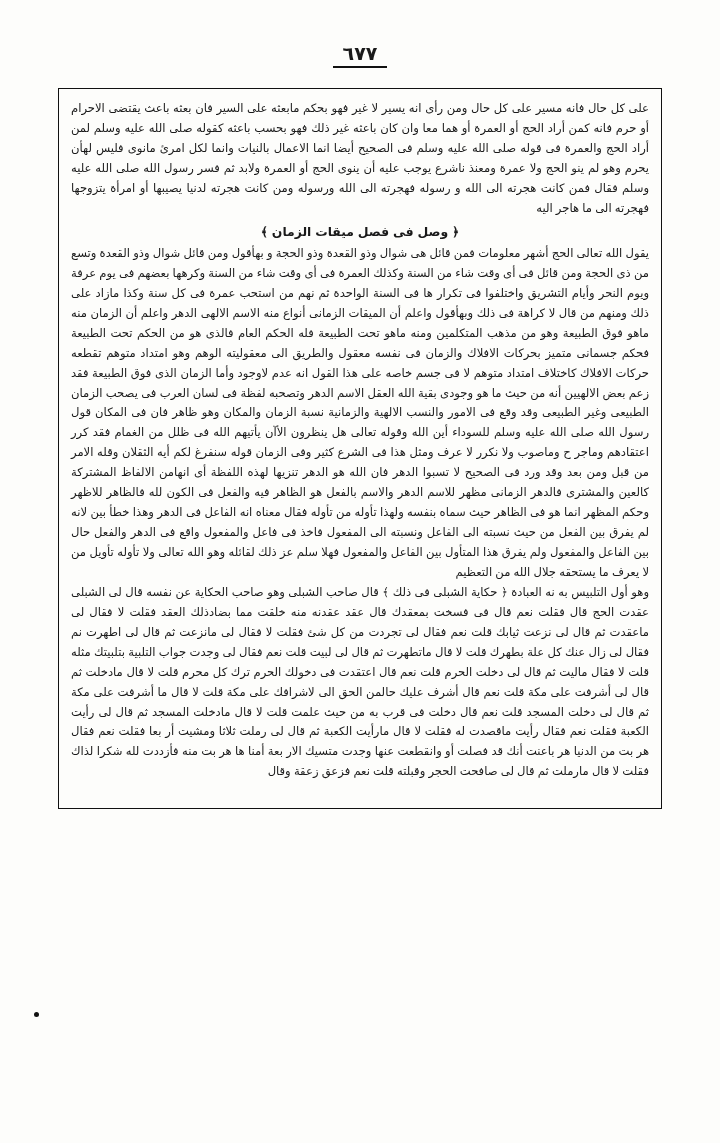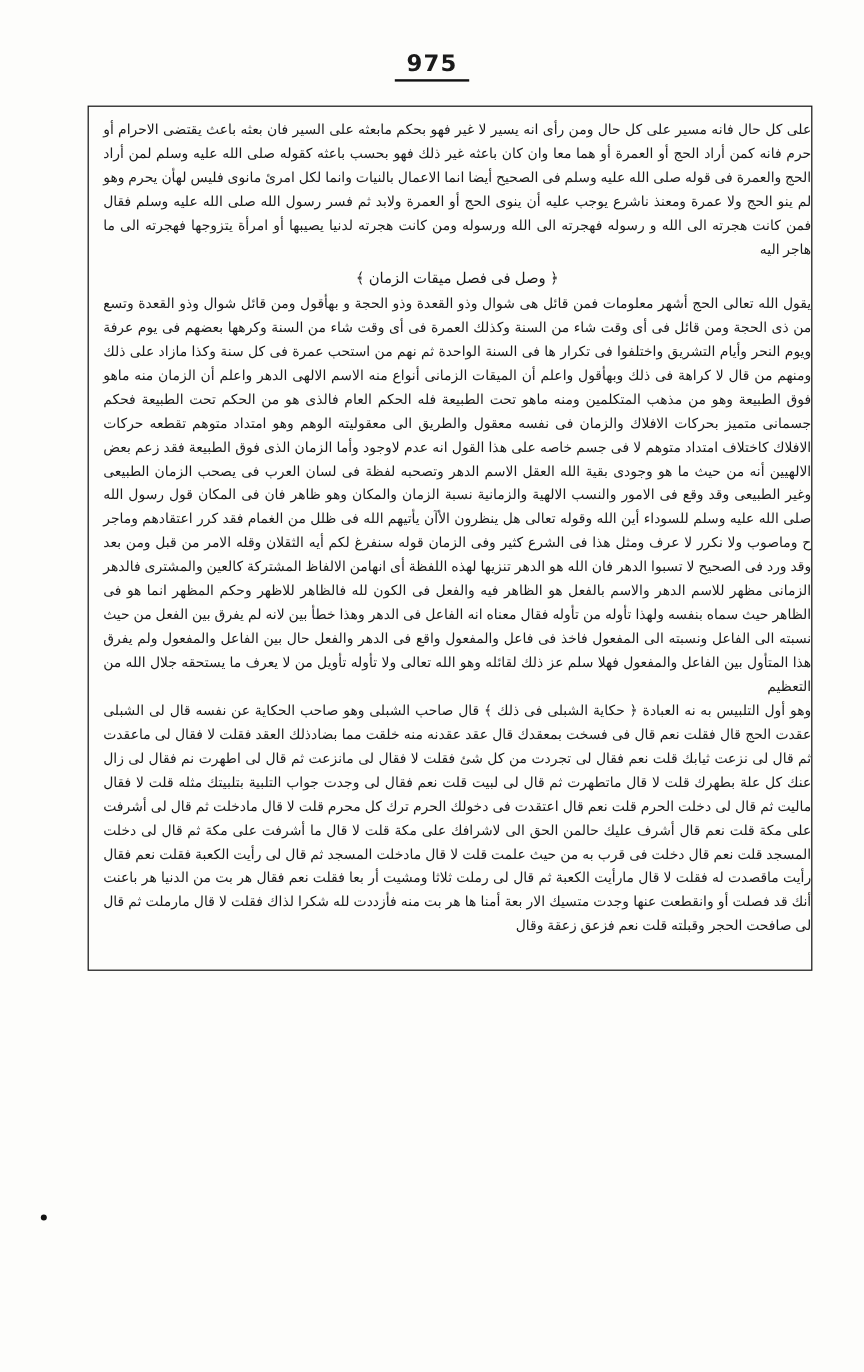--- a/index.html
+++ b/index.html
@@ -34,68 +34,68 @@
   }
   .page-number .pn-inner {
     display: inline-block;
     border-bottom: 2px solid #111;
     padding: 0 10px 2px 10px;
   }
   
   .text-frame {
     position: absolute;
     top: 88px;
-    left: 73px;
+    left: 58px;
     width: 604px;
     height: 721px;
     border: 1.5px solid #111;
     box-sizing: border-box;
-    padding: 10px 0 8px 12px;
+    padding: 10px 12px 8px 12px;
     direction: rtl;
     text-align: justify;
   }
   .body-text {
     font-size: 11.6px;
     line-height: 1.72;
     font-family: "DejaVu Sans", sans-serif;
     text-align: justify;
     text-justify: inter-word;
     direction: rtl;
     word-spacing: -0.5px;
   }
   .para {
     margin: 0;
     padding: 0;
     text-indent: 0;
   }
   .section-head {
     text-align: center;
     font-size: 12.4px;
-    font-weight: normal;
+    font-weight: bold;
     margin: 2px 0 2px 0;
     direction: rtl;
     letter-spacing: 0px;
   }
   .marker-dot {
     position: absolute;
     left: 34px;
     top: 1012px;
     width: 5px;
     height: 5px;
     background: #111;
     border-radius: 50%;
   }
 </style>
 </head>
 <body>
 
 <div class="page">
 
   <div class="page-number">
-    <span class="pn-inner">975</span>
+    <span class="pn-inner">٦٧٧</span>
   </div>
 
   <div class="text-frame">
     <div class="body-text">
       <p class="para">على كل حال فانه مسير على كل حال ومن رأى انه يسير لا غير فهو بحكم مابعثه على السير فان بعثه باعث يقتضى الاحرام أو حرم فانه كمن أراد الحج أو العمرة أو هما معا وان كان باعثه غير ذلك فهو بحسب باعثه كقوله صلى الله عليه وسلم لمن أراد الحج والعمرة فى قوله صلى الله عليه وسلم فى الصحيح أيضا انما الاعمال بالنيات وانما لكل امرئ مانوى فليس لهأن يحرم وهو لم ينو الحج ولا عمرة ومعنذ ناشرع يوجب عليه أن ينوى الحج أو العمرة ولابد ثم فسر رسول الله صلى الله عليه وسلم فقال فمن كانت هجرته الى الله و رسوله فهجرته الى الله ورسوله ومن كانت هجرته لدنيا يصيبها أو امرأة يتزوجها فهجرته الى ما هاجر اليه</p>
       <div class="section-head">﴿ وصل فى فصل ميقات الزمان ﴾</div>
       <p class="para">يقول الله تعالى الحج أشهر معلومات فمن قائل هى شوال وذو القعدة وذو الحجة و بهأقول ومن قائل شوال وذو القعدة وتسع من ذى الحجة ومن قائل فى أى وقت شاء من السنة وكذلك العمرة فى أى وقت شاء من السنة وكرهها بعضهم فى يوم عرفة ويوم النحر وأيام التشريق واختلفوا فى تكرار ها فى السنة الواحدة ثم نهم من استحب عمرة فى كل سنة وكذا مازاد على ذلك ومنهم من قال لا كراهة فى ذلك وبهأقول واعلم أن الميقات الزمانى أنواع منه الاسم الالهى الدهر واعلم أن الزمان منه ماهو فوق الطبيعة وهو من مذهب المتكلمين ومنه ماهو تحت الطبيعة فله الحكم العام فالذى هو من الحكم تحت الطبيعة فحكم جسمانى متميز بحركات الافلاك والزمان فى نفسه معقول والطريق الى معقوليته الوهم وهو امتداد متوهم تقطعه حركات الافلاك كاختلاف امتداد متوهم لا فى جسم خاصه على هذا القول انه عدم لاوجود وأما الزمان الذى فوق الطبيعة فقد زعم بعض الالهيين أنه من حيث ما هو وجودى بقية الله العقل الاسم الدهر وتصحبه لفظة فى لسان العرب فى يصحب الزمان الطبيعى وغير الطبيعى وقد وقع فى الامور والنسب الالهية والزمانية نسبة الزمان والمكان وهو ظاهر فان فى المكان قول رسول الله صلى الله عليه وسلم للسوداء أين الله وقوله تعالى هل ينظرون الأآن يأتيهم الله فى ظلل من الغمام فقد كرر اعتقادهم وماجر ح وماصوب ولا نكرر لا عرف ومثل هذا فى الشرع كثير وفى الزمان قوله سنفرغ لكم أيه الثقلان وقله الامر من قبل ومن بعد وقد ورد فى الصحيح لا تسبوا الدهر فان الله هو الدهر تنزيها لهذه اللفظة أى انهامن الالفاظ المشتركة كالعين والمشترى فالدهر الزمانى مظهر للاسم الدهر والاسم بالفعل هو الظاهر فيه والفعل فى الكون لله فالظاهر للاظهر وحكم المظهر انما هو فى الظاهر حيث سماه بنفسه ولهذا تأوله من تأوله فقال معناه انه الفاعل فى الدهر وهذا خطأ بين لانه لم يفرق بين الفعل من حيث نسبته الى الفاعل ونسبته الى المفعول فاخذ فى فاعل والمفعول واقع فى الدهر والفعل حال بين الفاعل والمفعول ولم يفرق هذا المتأول بين الفاعل والمفعول فهلا سلم عز ذلك لقائله وهو الله تعالى ولا تأوله تأويل من لا يعرف ما يستحقه جلال الله من التعظيم</p>
       <p class="para">وهو أول التلبيس به نه العبادة ﴿ حكاية الشبلى فى ذلك ﴾ قال صاحب الشبلى وهو صاحب الحكاية عن نفسه قال لى الشبلى عقدت الحج قال فقلت نعم قال فى فسخت بمعقدك قال عقد عقدنه منه خلقت مما بضادذلك العقد فقلت لا فقال لى ماعقدت ثم قال لى نزعت ثيابك قلت نعم فقال لى تجردت من كل شئ فقلت لا فقال لى مانزعت ثم قال لى اطهرت نم فقال لى زال عنك كل علة بطهرك قلت لا قال ماتطهرت ثم قال لى لبيت قلت نعم فقال لى وجدت جواب التلبية بتلبيتك مثله قلت لا فقال ماليت ثم قال لى دخلت الحرم قلت نعم قال اعتقدت فى دخولك الحرم ترك كل محرم قلت لا قال مادخلت ثم قال لى أشرفت على مكة قلت نعم قال أشرف عليك حالمن الحق الى لاشرافك على مكة قلت لا قال ما أشرفت على مكة ثم قال لى دخلت المسجد قلت نعم قال دخلت فى قرب به من حيث علمت قلت لا قال مادخلت المسجد ثم قال لى رأيت الكعبة فقلت نعم فقال رأيت ماقصدت له فقلت لا قال مارأيت الكعبة ثم قال لى رملت ثلاثا ومشيت أر بعا فقلت نعم فقال هر بت من الدنيا هر باعنت أنك قد فصلت أو وانقطعت عنها وجدت متسيك الار بعة أمنا ها هر بت منه فأزددت لله شكرا لذاك فقلت لا قال مارملت ثم قال لى صافحت الحجر وقبلته قلت نعم فزعق زعقة وقال</p>
     </div>
   </div>

